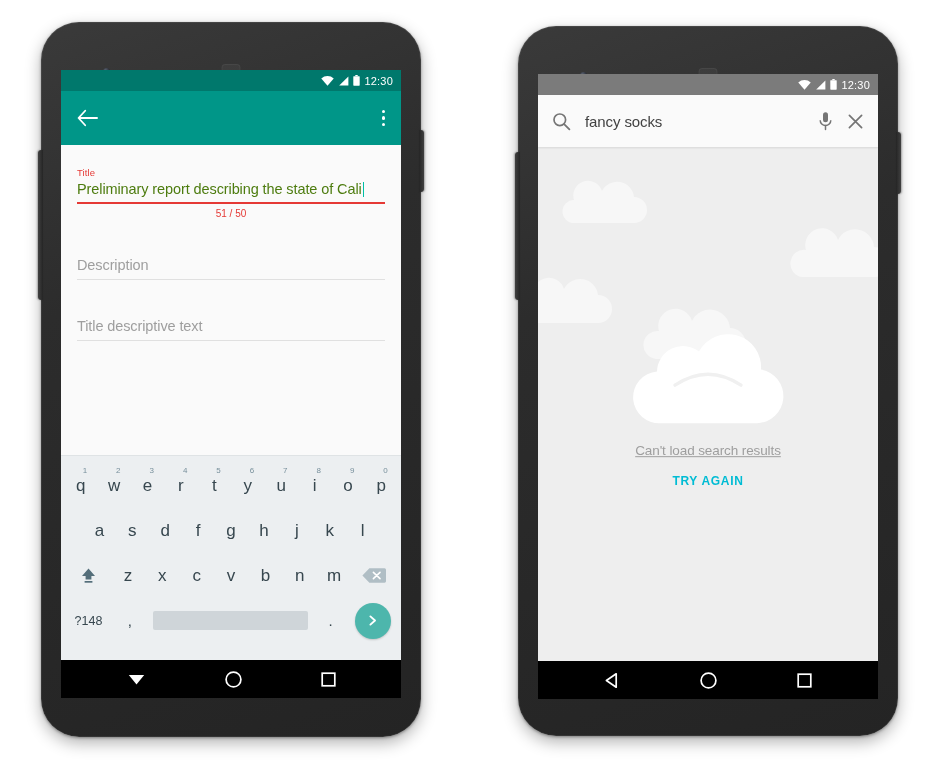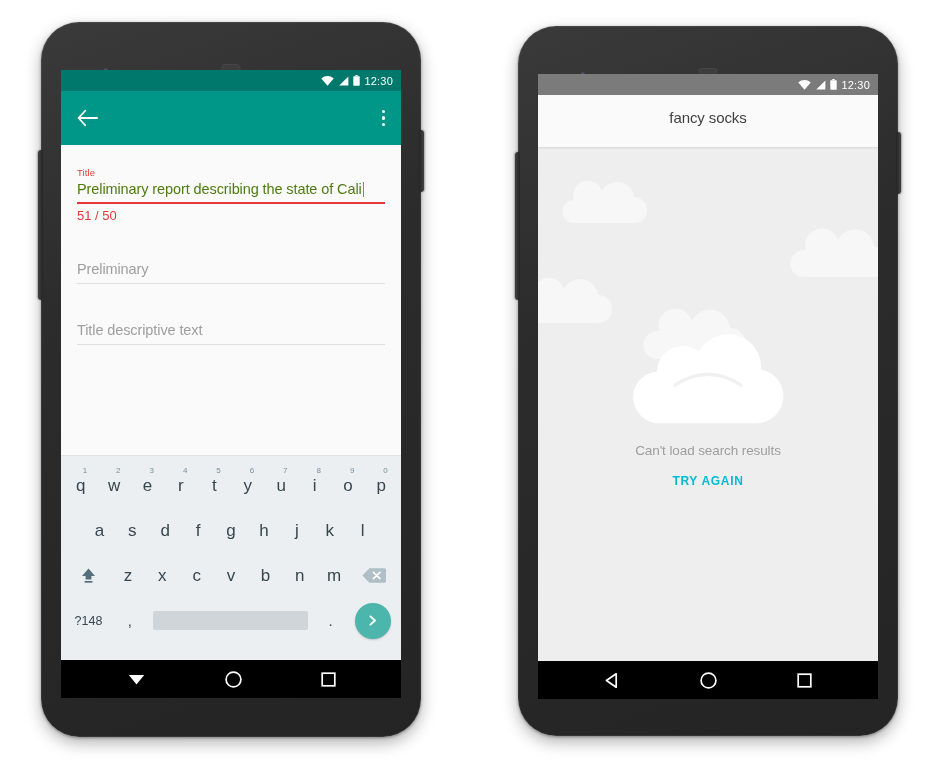--- a/index.html
+++ b/index.html
@@ -83,21 +83,21 @@
   .fld-value {
     font-size:14.5px; color:#4d7c0f; white-space:nowrap; overflow:hidden;
     padding-bottom:5px; position:relative; letter-spacing:-.1px;
   }
   .caret {
     display:inline-block; width:1.5px; height:15px; background:#00bfa5;
     vertical-align:-3px; margin-left:1px;
   }
   .rule-err { height:2px; background:#e53935; }
   .rule-norm { height:1px; background:#e0e0e0; }
-  .counter { color:#e53935; font-size:13px; text-align:left; margin-top:4px; }
+  .counter { color:#e53935; font-size:10px; text-align:center; margin-top:4px; }
   .fld-ph { font-size:14.5px; color:#9e9e9e; padding-bottom:6px; letter-spacing:-.1px; }
   .sp-lg { height:34px; }
 
   
   .keyboard {
     position:absolute; left:0; right:0; bottom:0;
     background:#eceff1; padding:7px 3px 8px 3px;
     border-top:1px solid #dfe3e5;
   }
   .krow { display:flex; justify-content:center; align-items:center; height:45px; }
@@ -124,34 +124,34 @@
     width:36px; height:36px; border-radius:50%; background:#4db6ac;
     display:flex; align-items:center; justify-content:center;
     box-shadow:0 1px 2px rgba(0,0,0,.18);
   }
 
   
   .searchbar {
     height:52px; background:#fafafa; display:flex; align-items:center;
     padding:0 14px; gap:14px;
     box-shadow:0 1px 2px rgba(0,0,0,.10);
-    position:relative; z-index:3;flex-direction:column;
+    position:relative; z-index:3;
   }
   .search-query { flex:1; font-size:15px; color:#424242; letter-spacing:-.1px; }
   .content-area {
     position:relative; background:#eeeeee;
     height:calc(100% - 21px - 52px); overflow:hidden;
   }
   .bg-cloud { position:absolute; fill:#f7f7f7; }
   .empty-state {
     position:absolute; left:0; right:0; top:50%;
     transform:translateY(-54%);
     display:flex; flex-direction:column; align-items:center; gap:0;
   }
-  .empty-msg { font-size:13.5px; color:#9e9e9e; margin-top:14px; letter-spacing:-.1px; }
+  .empty-msg { font-size:13.5px; color:#9e9e9e; margin-top:14px; letter-spacing:-.1px;text-decoration:underline; }
   .try-again {
     font-size:12px; font-weight:bold; color:#00bcd4;
     letter-spacing:.7px; margin-top:16px;
   }
 
   
   .navbar {
     position:absolute; left:0; right:0; bottom:0; height:38px;
     background:#000; display:flex; align-items:center; justify-content:space-around;
     padding:0 26px;
@@ -202,21 +202,21 @@
         <div class="fld">
           <div class="fld-label-err">Title</div>
           <div class="fld-value"><span>Preliminary report describing the state of Cali</span><span class="caret"></span></div>
           <div class="rule-err"></div>
           <div class="counter">51 / 50</div>
         </div>
 
         <div class="sp-lg"></div>
 
         <div class="fld">
-          <div class="fld-ph">Preliminary</div>
+          <div class="fld-ph">Description</div>
           <div class="rule-norm"></div>
         </div>
 
         <div class="sp-lg"></div>
 
         <div class="fld">
           <div class="fld-ph">Title descriptive text</div>
           <div class="rule-norm"></div>
         </div>
       </div>

